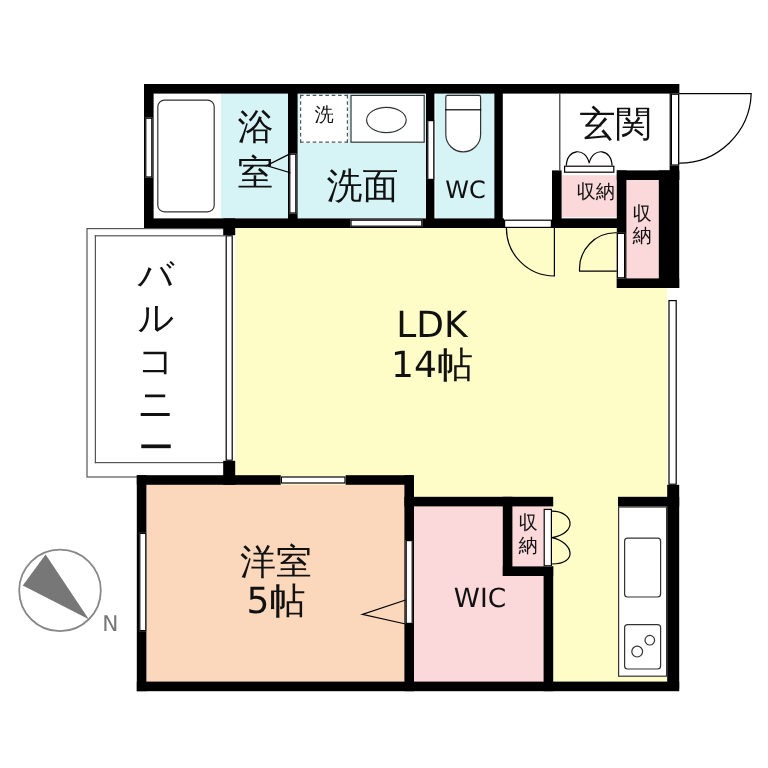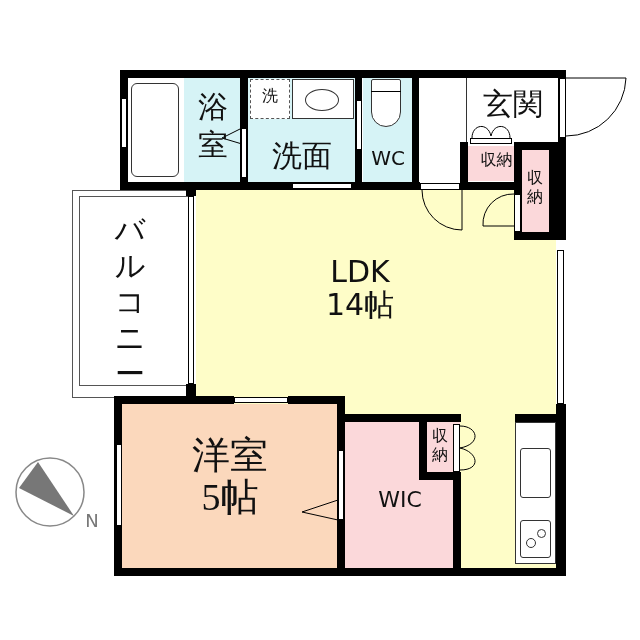--- a/index.html
+++ b/index.html
@@ -131,21 +131,21 @@
 <div class="label" style="left:188px;top:88px;width:50px;font-size:30px;line-height:1.25;">浴
 室</div>
 <div class="label" style="left:252px;top:140px;width:100px;font-size:30px;">洗面</div>
 <div class="label" style="left:363px;top:148px;width:50px;font-size:20px;">WC</div>
 <div class="label" style="left:468px;top:88px;width:90px;font-size:30px;">玄関</div>
 <div class="label" style="left:468px;top:152px;width:57px;font-size:16px;">収納</div>
 <div class="label" style="left:521px;top:168px;width:28px;font-size:16px;line-height:1.2;">収
 納</div>
 <div class="label" style="left:300px;top:255px;width:120px;font-size:30px;line-height:1.1;">LDK
 14帖</div>
-<div class="label" style="left:180px;top:435px;width:100px;font-size:38px;line-height:1.1;font-family:Liberation Serif, serif;">洋室
+<div class="label" style="left:180px;top:452px;width:100px;font-size:30px;line-height:1.1;">洋室
 5帖</div>
 <div class="label" style="left:360px;top:488px;width:80px;font-size:22px;">WIC</div>
 <div class="label" style="left:427px;top:426px;width:26px;font-size:16px;line-height:1.2;">収
 納</div>
 
 <svg style="left:14px;top:456px;" width="72" height="72">
   <circle cx="36" cy="36" r="34" fill="#fff" stroke="#888" stroke-width="1.5"></circle>
   <path d="M24 6 L5 32 L60 60 Z" fill="#777"></path>
 </svg>
 <div class="label" style="left:82px;top:512px;width:20px;font-size:18px;color:#777;">N</div>

